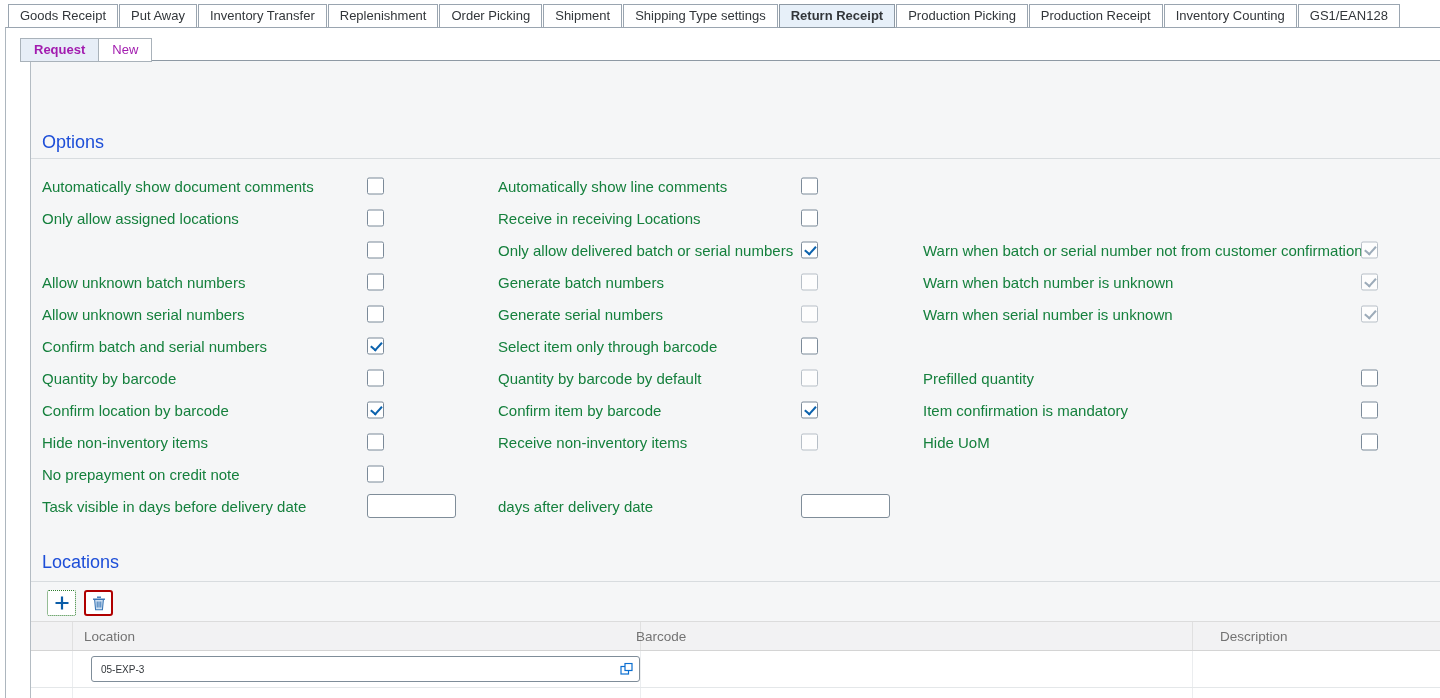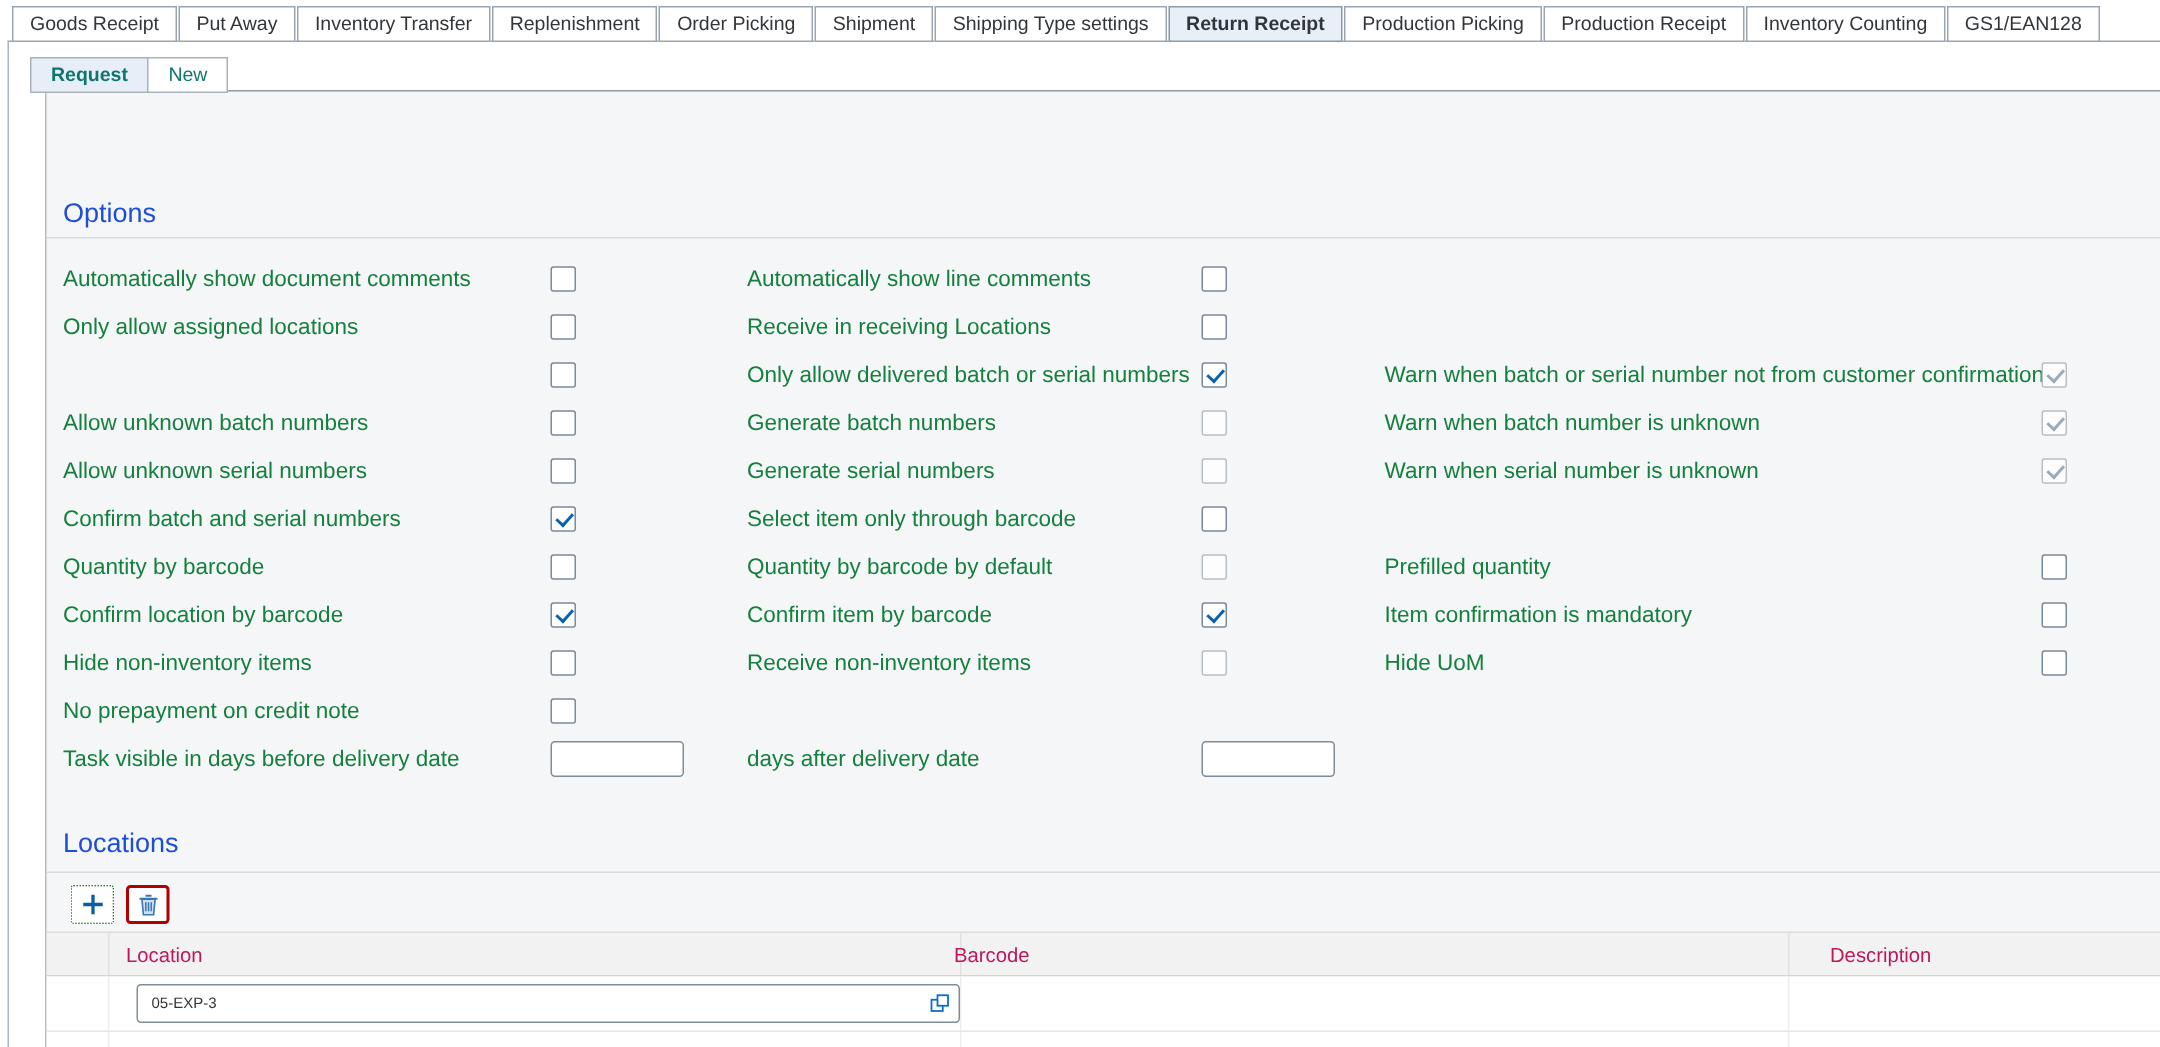--- a/index.html
+++ b/index.html
@@ -18,21 +18,21 @@
   .tab.active{background:#e7f0f9;font-weight:bold;border-color:#8d99a4;}
   
   .frame{
     position:absolute;left:5px;top:27px;width:1435px;height:671px;
     border-left:1px solid #adb6be;border-top:1px solid #9aa5b0;box-sizing:border-box;
   }
   
   .sub-tabs{position:absolute;top:38px;left:20px;display:flex;z-index:3;}
   .subtab{
     border:1px solid #a9b2ba;background:#fff;padding:3px 13px 4px;
-    font-size:13px;line-height:15px;color:#0f766e;cursor:pointer;margin-right:-1px;
+    font-size:13px;line-height:15px;color:#a21caf;cursor:pointer;margin-right:-1px;
   }
   .subtab.active{background:#e7eef7;font-weight:bold;}
   
   .panel{
     position:absolute;left:30px;top:60px;width:1410px;height:638px;
     background:#f5f6f7;border-top:1px solid #8e99a4;border-left:1px solid #b4bcc3;
     box-sizing:border-box;overflow:hidden;
   }
   .section-title{
     position:absolute;left:11px;font-size:18px;color:#1d4ed8;font-weight:400;
@@ -73,21 +73,21 @@
   .tool-btn.add{border:1px dotted #2d7d2d;border-radius:2px;}
   .tool-btn.delete{border:2px solid #b00000;border-radius:3px;}
   
   .loc-table{position:absolute;left:0;top:560px;width:1410px;}
   .tbl-head{
     position:relative;height:30px;background:#f2f2f3;
     border-top:1px solid #dcdcdc;border-bottom:1px solid #d4d4d4;box-sizing:border-box;
   }
   .th{
     position:absolute;top:0;height:100%;display:flex;align-items:center;
-    padding-left:11px;font-size:13.5px;color:#be185d;box-sizing:border-box;
+    padding-left:11px;font-size:13.5px;color:#737373;box-sizing:border-box;
     border-right:1px solid #e0e0e0;
   }
   .tbl-row{
     position:relative;height:37px;background:#ffffff;
     border-bottom:1px solid #e4e7e9;box-sizing:border-box;
   }
   .td{
     position:absolute;top:0;height:100%;display:flex;align-items:center;
     padding-left:10px;box-sizing:border-box;border-right:1px solid #ebedef;
     font-size:13px;color:#32363a;

